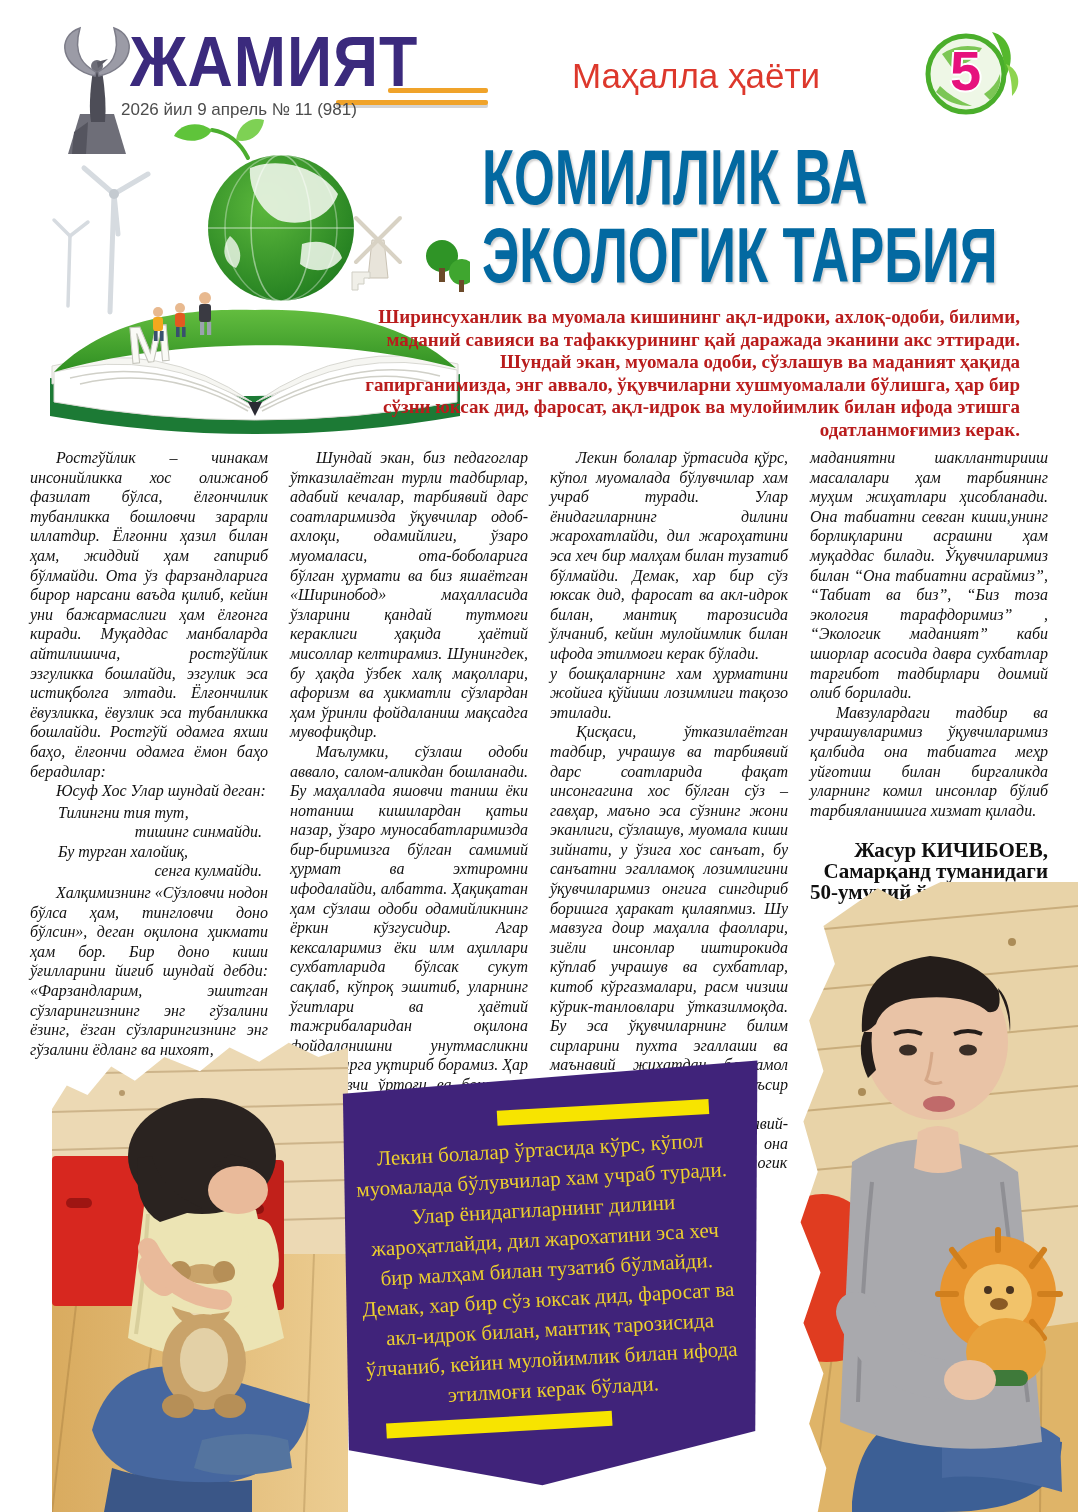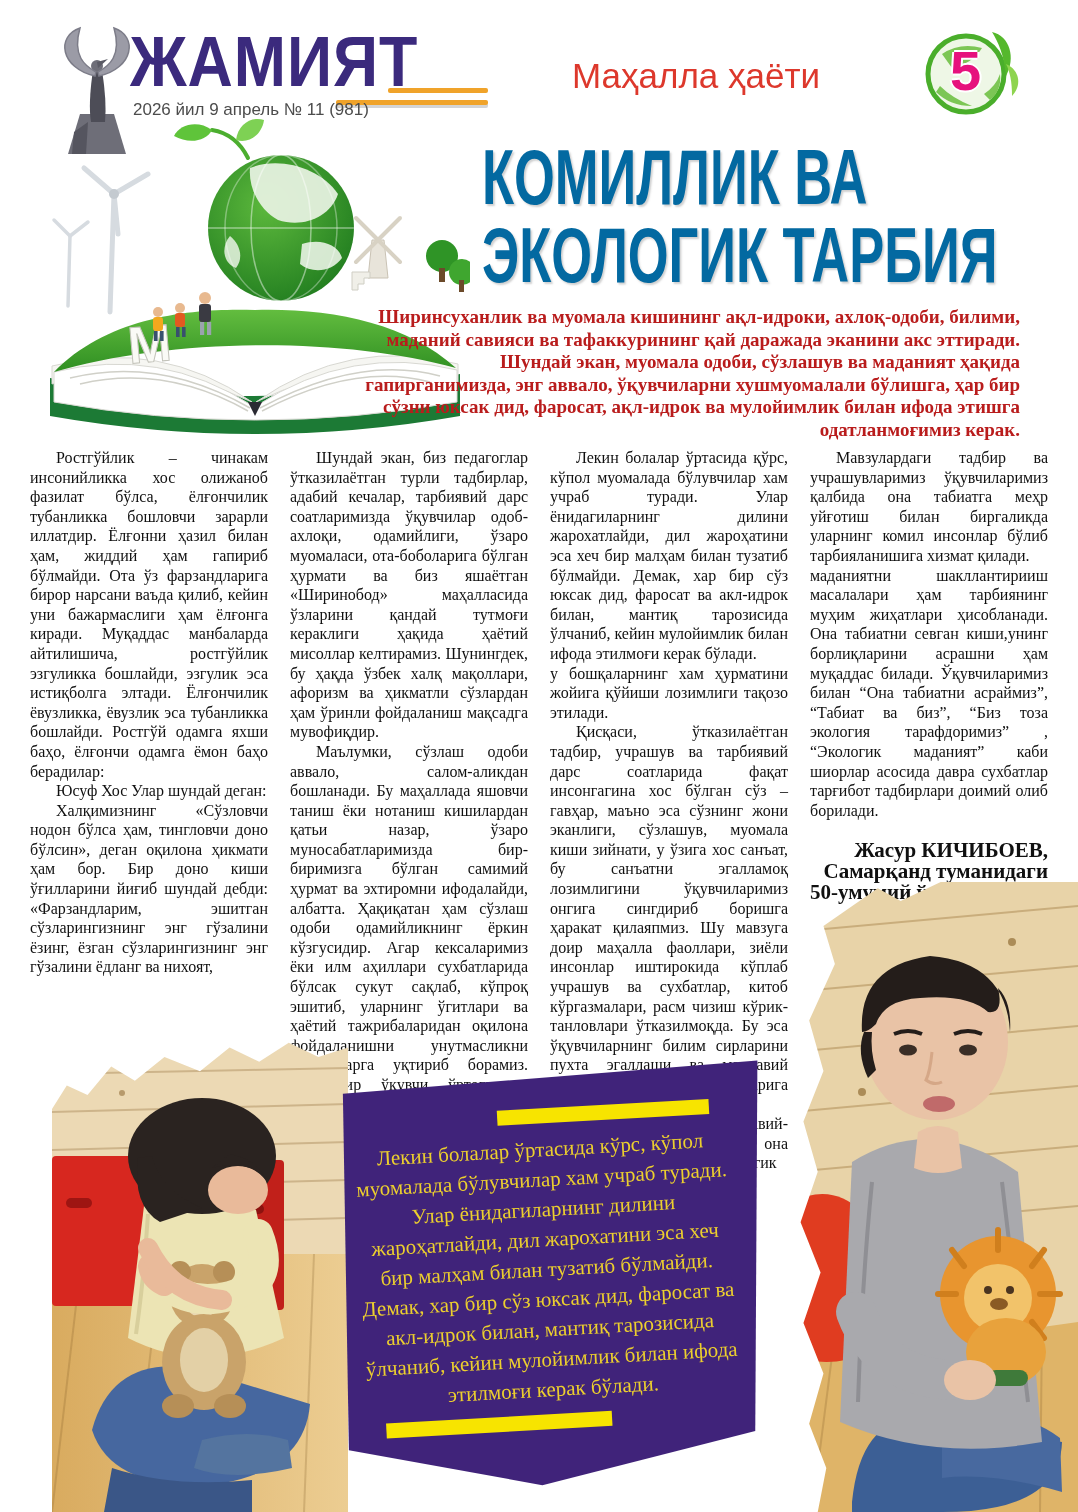--- a/index.html
+++ b/index.html
@@ -11,21 +11,21 @@
   .masthead-title{
     position:absolute;left:130px;top:26px;
     font-family:"Liberation Sans",sans-serif;font-weight:900;
     font-size:66px;line-height:66px;color:#3b2a7d;letter-spacing:1px;
     transform:scale(.95,1.08);transform-origin:left top;
   }
   .orange-line{position:absolute;background:#f0a32a;height:5px;border-radius:2px;}
   .orange-line.l1{left:388px;top:88px;width:100px;}
   .orange-line.l2{left:336px;top:100px;width:152px;box-shadow:0 3px 0 rgba(160,160,160,.45);}
   .dateline{
-    position:absolute;left:133px;top:100px;
+    position:absolute;left:121px;top:100px;
     font-family:"Liberation Sans",sans-serif;font-size:17px;color:#4c4c4c;
   }
   .section-label{
     position:absolute;left:572px;top:56px;
     font-family:"Liberation Sans",sans-serif;font-size:35px;color:#dd382c;
   }
   .page-badge{position:absolute;left:922px;top:24px;width:100px;height:100px;}
   .page-badge .num{
     position:absolute;left:28px;top:14px;font-family:"Liberation Sans",sans-serif;
     font-weight:900;font-size:56px;color:#e6127d;
@@ -46,21 +46,21 @@
     font-weight:bold;font-size:19px;line-height:22.5px;text-align:right;color:#b91c1c;
   }
   
   .eco{position:absolute;left:40px;top:116px;width:430px;height:322px;}
   
   .cols{
     position:absolute;left:30px;top:448px;width:1020px;
     display:flex;gap:22px;font-size:16px;line-height:19.6px;color:#101010;
   }
   .col{width:238px;text-align:justify;}
-  .col p{margin:0;text-indent:26px;}
+  .col p{margin:0;text-indent:26px;font-style:italic;}
   .verse{font-style:italic;margin:2px 0 2px 28px;}
   .verse .v{display:block;}
   .verse .v.indent{text-align:right;padding-right:6px;}
   .byline{margin-top:20px;text-align:right;font-weight:bold;line-height:21px;font-size:21px;}
   .byline div{white-space:nowrap;}
   
   .photo{position:absolute;filter:drop-shadow(0 0 5px rgba(0,0,0,.22));}
   .photo-left{
     left:52px;top:1038px;width:296px;height:474px;
     clip-path:polygon(0 15%,5% 10%,12% 12%,20% 6%,28% 9%,38% 4%,50% 7%,60% 2%,70% 5%,80% 1%,90% 4%,100% 2%,100% 100%,0 100%);
@@ -207,35 +207,41 @@
   <span class="hl">КОМИЛЛИК ВА</span>
   <span class="hl">ЭКОЛОГИК ТАРБИЯ</span>
 </div>
 
 <div class="lead">Ширинсуханлик ва муомала кишининг ақл-идроки, ахлоқ-одоби, билими, маданий савияси ва тафаккурининг қай даражада эканини акс эттиради. Шундай экан, муомала одоби, сўзлашув ва маданият ҳақида гапирганимизда, энг аввало, ўқувчиларни хушмуомалали бўлишга, ҳар бир сўзни юксак дид, фаросат, ақл-идрок ва мулойимлик билан ифода этишга одатланмоғимиз керак.</div>
 
 <div class="cols">
   <div class="col">
     <p>Ростгўйлик – чинакам инсонийликка хос олижаноб фазилат бўлса, ёлғончилик тубанликка бошловчи зарарли иллатдир. Ёлғонни ҳазил билан ҳам, жиддий ҳам гапириб бўлмайди. Ота ўз фарзандларига бирор нарсани ваъда қилиб, кейин уни бажармаслиги ҳам ёлғонга киради. Муқаддас манбаларда айтилишича, ростгўйлик эзгуликка бошлайди, эзгулик эса истиқболга элтади. Ёлғончилик ёвузликка, ёвузлик эса тубанликка бошлайди. Ростгўй одамга яхши баҳо, ёлғончи одамга ёмон баҳо берадилар:</p>
     <p>Юсуф Хос Улар шундай деган:</p>
+    <div class="verse">
+      <span class="v">Тилингни тия тут,</span>
+      <span class="v indent">тишинг синмайди.</span>
+      <span class="v">Бу турган халойиқ,</span>
+      <span class="v indent">сенга кулмайди.</span>
+    </div>
     <p>Халқимизнинг «Сўзловчи нодон бўлса ҳам, тингловчи доно бўлсин», деган оқилона ҳикмати ҳам бор. Бир доно киши ўғилларини йиғиб шундай дебди: «Фарзандларим, эшитган сўзларингизнинг энг гўзалини ёзинг, ёзган сўзларингизнинг энг гўзалини ёдланг ва нихоят,</p>
   </div>
   <div class="col">
     <p>Шундай экан, биз педагоглар ўтказилаётган турли тадбирлар, адабий кечалар, тарбиявий дарс соатларимизда ўқувчилар одоб-ахлоқи, одамийлиги, ўзаро муомаласи, ота-боболарига бўлган ҳурмати ва биз яшаётган «Ширинобод» маҳалласида ўзларини қандай тутмоғи кераклиги ҳақида ҳаётий мисоллар келтирамиз. Шунингдек, бу ҳақда ўзбек халқ мақоллари, афоризм ва ҳикматли сўзлардан ҳам ўринли фойдаланиш мақсадга мувофиқдир.</p>
     <p>Маълумки, сўзлаш одоби аввало, салом-аликдан бошланади. Бу маҳаллада яшовчи таниш ёки нотаниш кишилардан қатьи назар, ўзаро муносабатларимизда бир-биримизга бўлган самимий ҳурмат ва эхтиромни ифодалайди, албатта. Ҳақиқатан ҳам сўзлаш одоби одамийликнинг ёркин кўзгусидир. Агар кексаларимиз ёки илм аҳиллари сухбатларида бўлсак сукут сақлаб, кўпроқ эшитиб, уларнинг ўгитлари ва ҳаётий тажрибаларидан оқилона фойдаланишни унутмасликни ўқувчиларга уқтириб борамиз. Ҳар бир ўқувчи ўртоғи ва бошқалар томонидан иззат-икром ва ҳурмат қилишларини истар экан,</p>
   </div>
   <div class="col">
     <p>Лекин болалар ўртасида қўрс, кўпол муомалада бўлувчилар хам учраб туради. Улар ёнидагиларнинг дилини жарохатлайди, дил жароҳатини эса хеч бир малҳам билан тузатиб бўлмайди. Демак, хар бир сўз юксак дид, фаросат ва акл-идрок билан, мантиқ тарозисида ўлчаниб, кейин мулойимлик билан ифода этилмоғи керак бўлади.</p>
     <p style="text-indent:0">у бошқаларнинг хам ҳурматини жойига қўйиши лозимлиги тақозо этилади.</p>
     <p>Қисқаси, ўтказилаётган тадбир, учрашув ва тарбиявий дарс соатларида фақат инсонгагина хос бўлган сўз – гавҳар, маъно эса сўзнинг жони эканлиги, сўзлашув, муомала киши зийнати, у ўзига хос санъат, бу санъатни эгалламоқ лозимлигини ўқувчиларимиз онгига сингдириб боришга ҳаракат қилаяпмиз. Шу мавзуга доир маҳалла фаоллари, зиёли инсонлар иштирокида кўплаб учрашув ва сухбатлар, китоб кўргазмалари, расм чизиш кўрик-танловлари ўтказилмоқда. Бу эса ўқувчиларнинг билим сирларини пухта эгаллаши ва маънавий жиҳатдан баркамол бўлишларига ижобий таъсир кўрсатмоқда.</p>
     <p>Ўқувчиларимизни маънавий-ахлоқий шаклланишида она табиатга мехр уйғотиш, экологик</p>
   </div>
   <div class="col">
+    <p style="text-indent:0">маданиятни шакллантирииш масалалари ҳам тарбиянинг муҳим жиҳатлари ҳисобланади. Она табиатни севган киши,унинг борлиқларини асрашни ҳам муқаддас билади. Ўқувчиларимиз билан “Она табиатни асраймиз”, “Табиат ва биз”, “Биз тоза экология тарафдоримиз” , “Экологик маданият” каби шиорлар асосида давра сухбатлар тарғибот тадбирлари доимий олиб борилади.</p>
     <p>Мавзулардаги тадбир ва учрашувларимиз ўқувчиларимиз қалбида она табиатга меҳр уйғотиш билан биргаликда уларнинг комил инсонлар бўлиб тарбияланишига хизмат қилади.</p>
-    <p style="text-indent:0">маданиятни шакллантирииш масалалари ҳам тарбиянинг муҳим жиҳатлари ҳисобланади. Она табиатни севган киши,унинг борлиқларини асрашни ҳам муқаддас билади. Ўқувчиларимиз билан “Она табиатни асраймиз”, “Табиат ва биз”, “Биз тоза экология тарафдоримиз” , “Экологик маданият” каби шиорлар асосида давра сухбатлар тарғибот тадбирлари доимий олиб борилади.</p>
     <div class="byline">
       <div>Жасур КИЧИБОЕВ,</div>
       <div>Самарқанд туманидаги</div>
       <div>50-умумий ўрта таълим мактаби</div>
       <div>директори</div>
     </div>
   </div>
 </div>
 
 <div class="photo photo-left">

